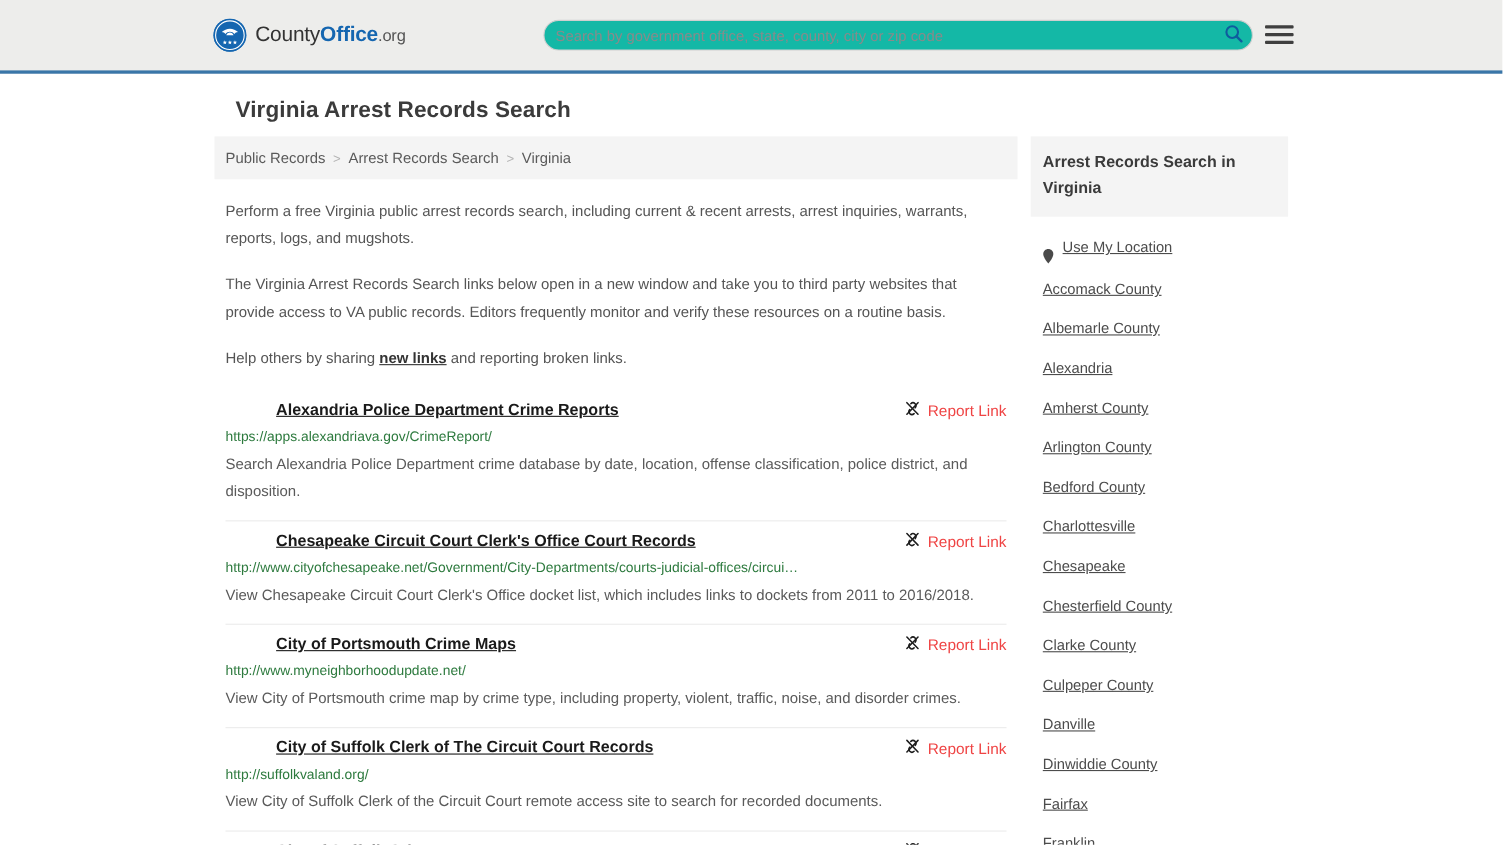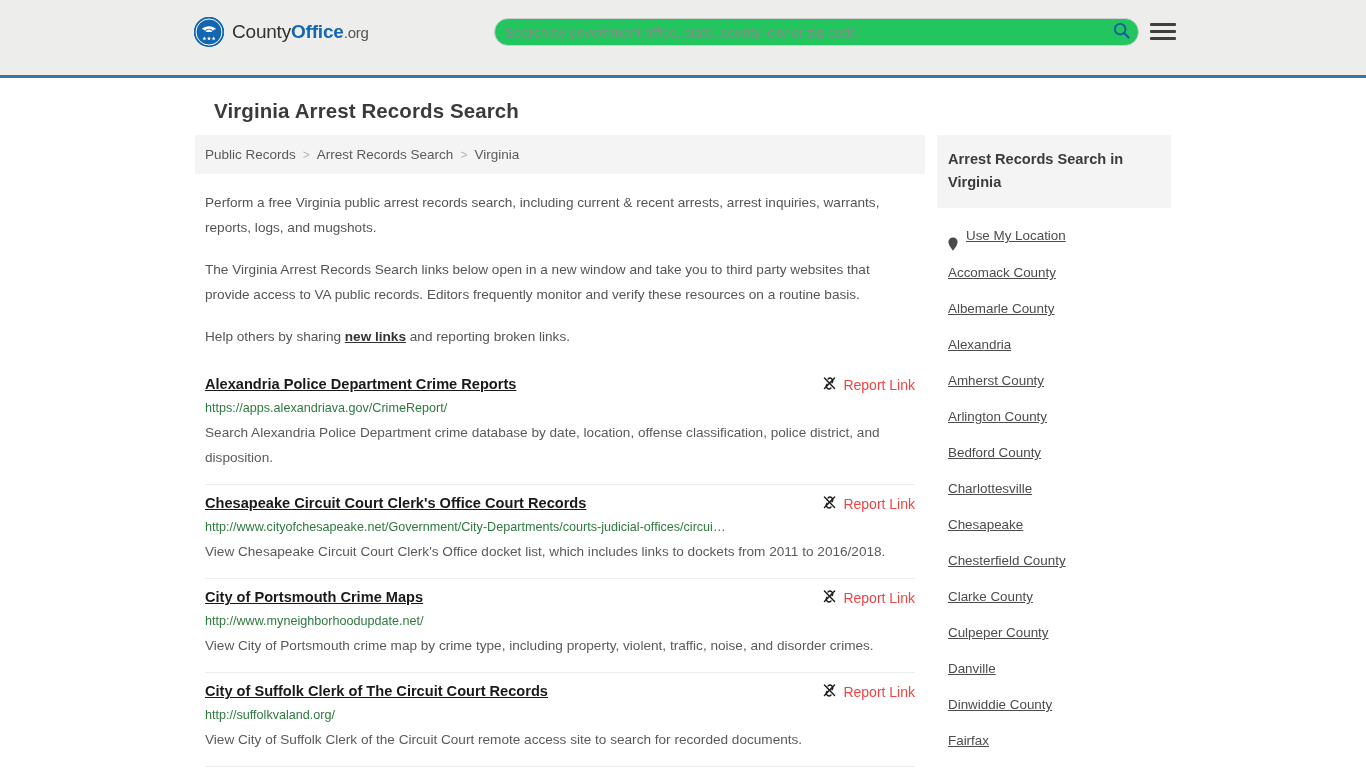--- a/index.html
+++ b/index.html
@@ -8,21 +8,21 @@
     margin: 0; padding: 0;
     width: 1366px; height: 768px;
     overflow: hidden;
     background: #ffffff;
     font-family: "Liberation Sans", sans-serif;
     -webkit-font-smoothing: antialiased;
   }
 
   
   .site-header {
-    height: 78px;
+    height: 67px;
     background: #ededeb;
     border-bottom: 3px solid #3a76a8;
     position: relative;
   }
   .header-inner {
     width: 1366px;
     height: 64px;
     position: relative;
   }
   .brand {
@@ -53,21 +53,21 @@
   .brand-text .b-office { color: #1566b0; font-weight: bold; }
   .brand-text .b-county { font-weight: normal; color: #333; }
   .brand-text .b-org { color: #555; font-size: 15px; }
 
   .search-wrap {
     position: absolute;
     left: 494px;
     top: 18px;
     width: 645px;
     height: 28px;
-    background: #22c55e;
+    background: #14b8a6;
     border: 1px solid #cfcfcf;
     border-radius: 14px;
     display: flex;
     align-items: center;
   }
   .search-input {
     border: 0;
     outline: none;
     flex: 1;
     height: 26px;
@@ -164,22 +164,23 @@
 
   .results { margin-top: 17px; padding: 0 10px; }
   .result {
     border-bottom: 1px solid #ececec;
     padding: 8px 0 14px 0;
     position: relative;
   }
   .result:last-child { border-bottom: 0; }
   .result-head {
     display: flex;
-    align-items: center;
+    align-items: flex-start;
     justify-content: space-between;
+    margin-left: 46px;
   }
   .result-title {
     font-size: 14.6px;
     font-weight: bold;
     color: #1a1a1a;
     text-decoration: underline;
     line-height: 20px;
     max-width: 580px;
   }
   .report-link {

